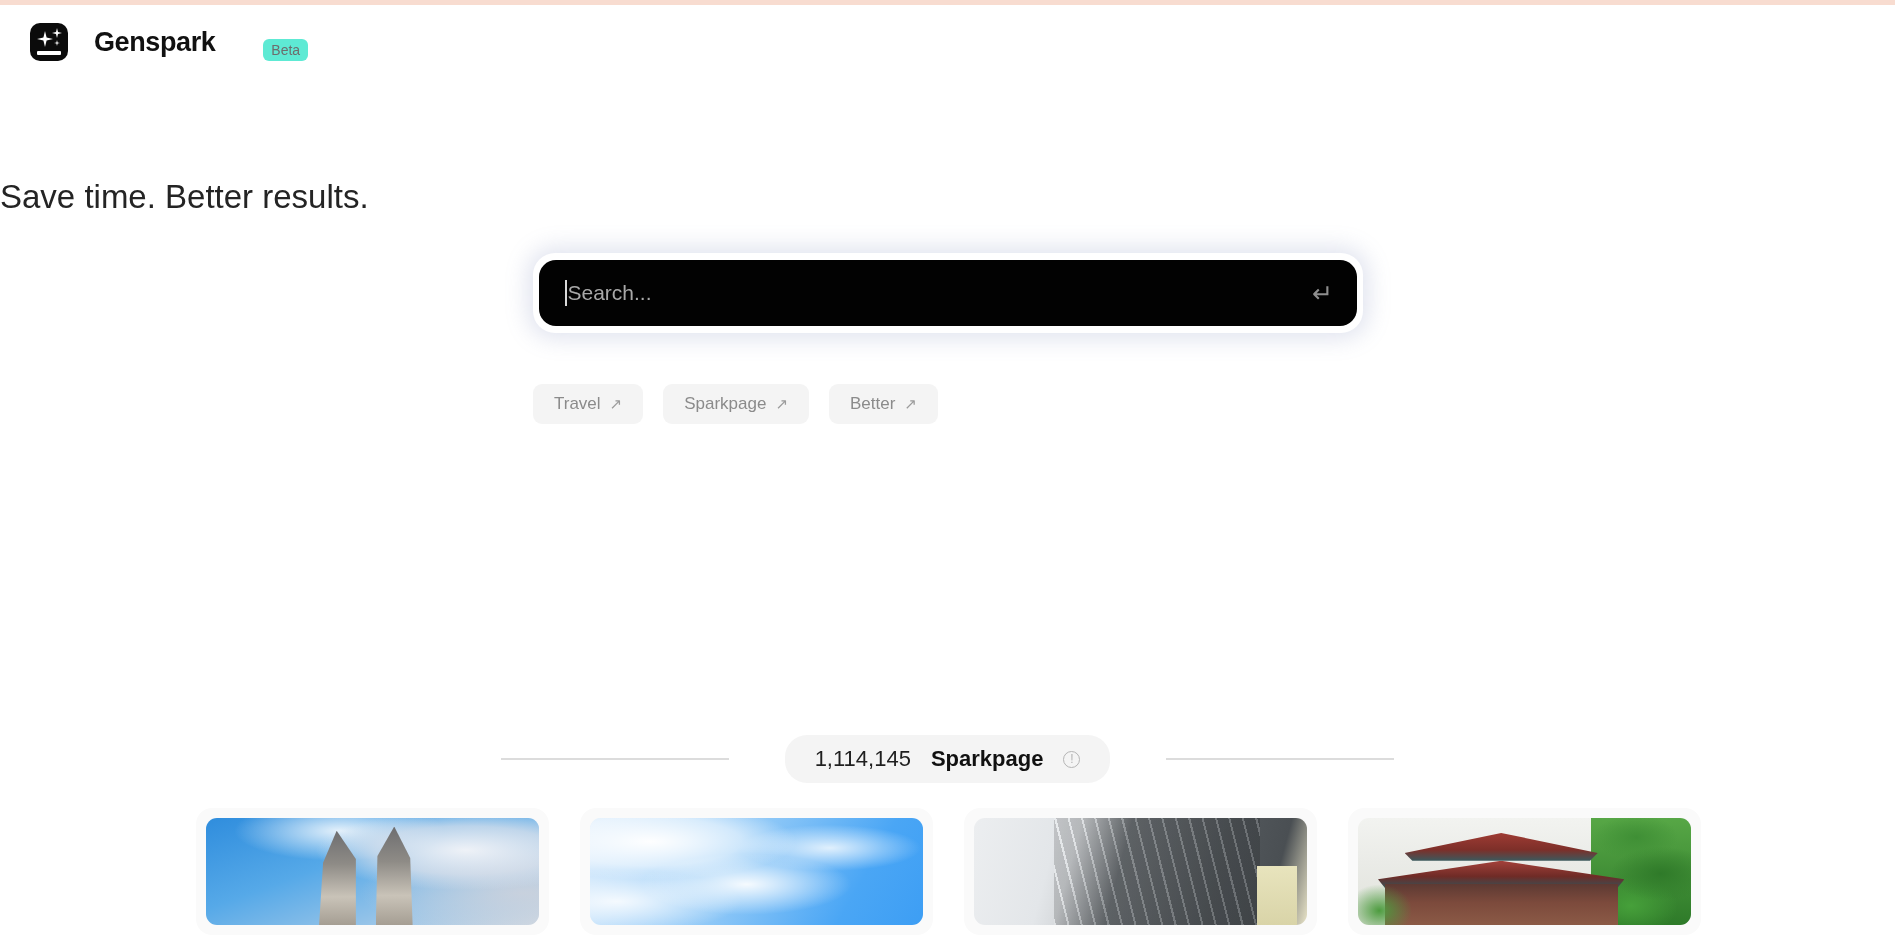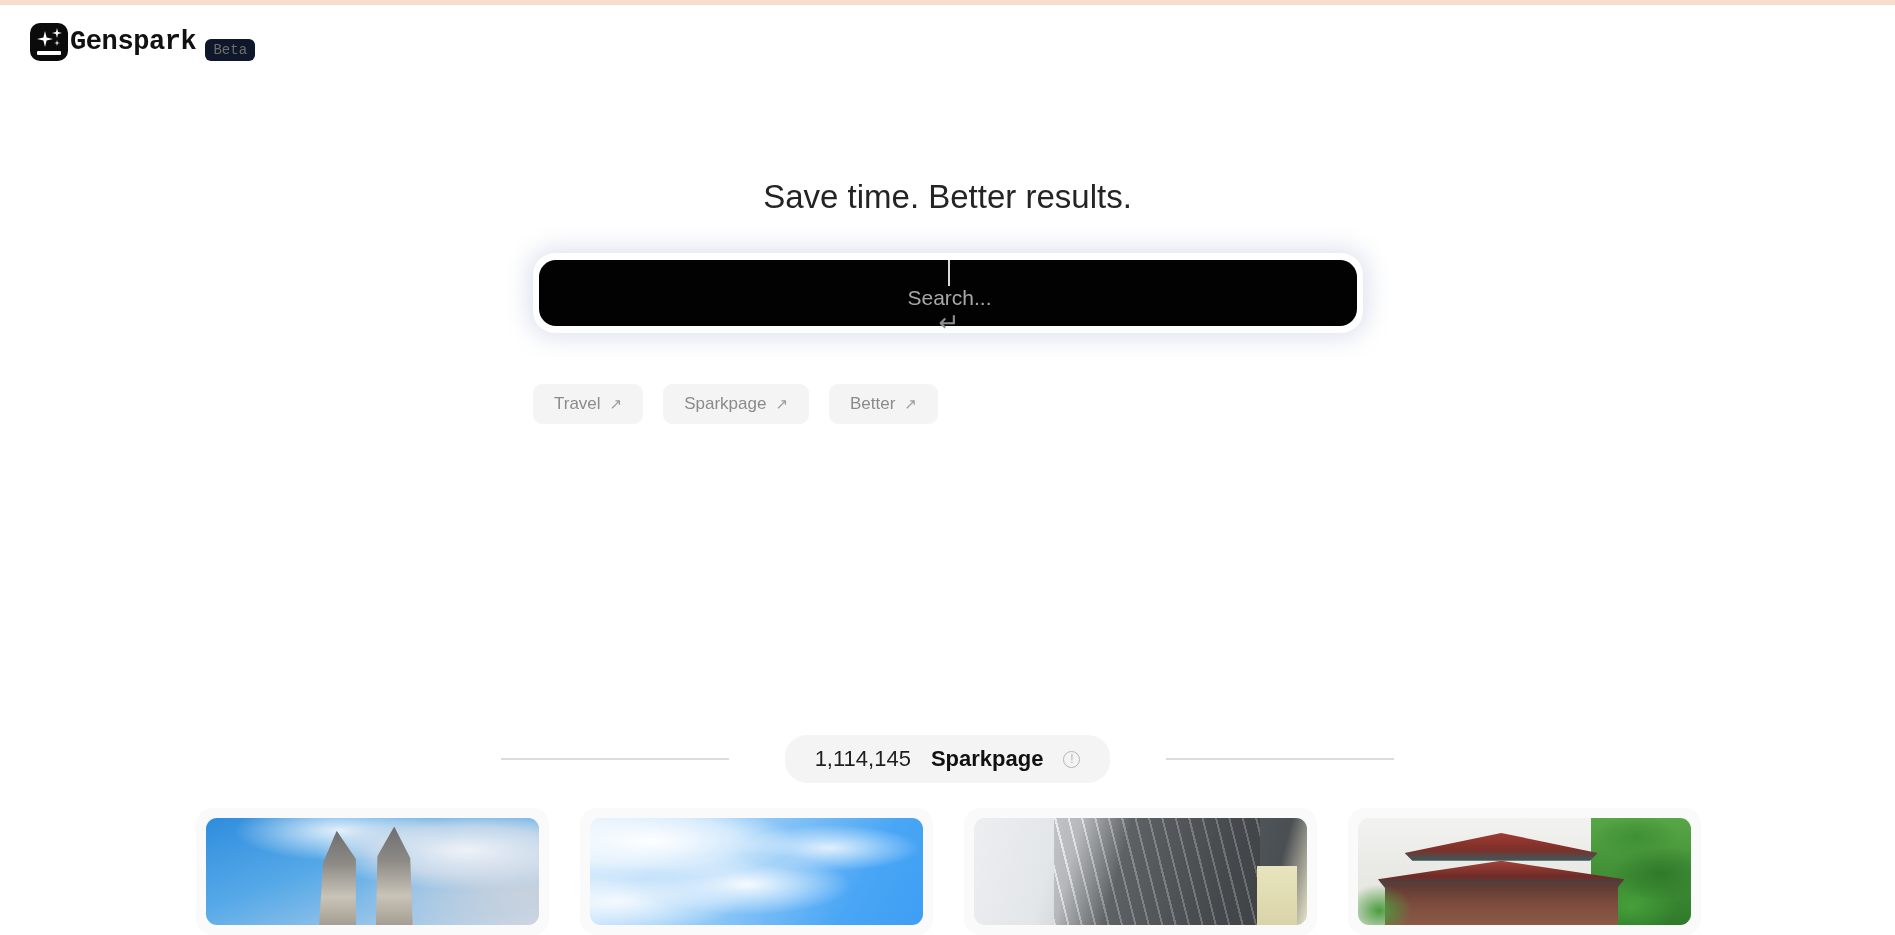--- a/index.html
+++ b/index.html
@@ -18,21 +18,21 @@
   }
 
   
   .header {
     position:absolute; top:5px; left:0;
     width:1895px; height:74px;
     display:flex; align-items:center;
     padding:0 28px 0 30px;
     background:#ffffff;
   }
-  .brand { display:flex; align-items:center; gap:2px;font-family:Liberation Mono, monospace; }
+  .brand { display:flex; align-items:center; gap:26px; }
   .logo-mark {
     width:38px; height:38px;
     background:#0b0b0b;
     border-radius:10px;
     position:relative;
     flex:none;
   }
   .logo-mark .spark-big {
     position:absolute; left:7px; top:8px;
     width:16px; height:16px;
@@ -54,23 +54,23 @@
   .logo-mark .bar {
     position:absolute; left:7px; bottom:6px;
     width:24px; height:4px;
     background:#fff; border-radius:1px;
   }
   .brand-name {
     font-size:27px; font-weight:bold; color:#111;
     letter-spacing:-0.4px;
   }
   .beta-badge {
-    margin-left:7px; margin-top:-14px;
+    margin-left:22px; margin-top:-14px;
     font-size:14px; color:#6d6d6d;
-    background:#0f172a;
+    background:#5eead4;
     border-radius:6px;
     padding:3px 8px;
     align-self:flex-start;
     margin-top:16px;
   }
   .header-right {
     margin-left:auto;
     display:flex; align-items:center; gap:26px;
   }
   .gen-btn {
@@ -91,21 +91,21 @@
   }
   .hamburger span {
     display:block; height:2.5px; width:100%;
     background:#1c1c1c; border-radius:2px;
   }
 
   
   .hero-title {
     position:absolute; top:178px; left:0;
     width:1895px;
-    text-align:center;
+    text-align:left;
     font-size:33px;
     color:#242424;
     font-weight:normal;
   }
 
   
   .search-wrap {
     position:absolute; top:253px; left:533px;
     width:830px; height:80px;
   }
@@ -116,21 +116,20 @@
     box-shadow:0 0 22px 6px rgba(120,130,180,0.22);
   }
   .search-box {
     position:absolute; left:6px; top:7px;
     width:818px; height:66px;
     background:#020202;
     border-radius:17px;
     display:flex; align-items:center;
     padding:0 24px 0 26px;
     cursor:text;
-    flex-direction:column;
   }
   .caret {
     width:1.5px; height:26px;
     background:#d9d9d9;
     flex:none;
   }
   .search-placeholder {
     font-size:21px;
     color:#a8a8a8;
     margin-left:1px;

